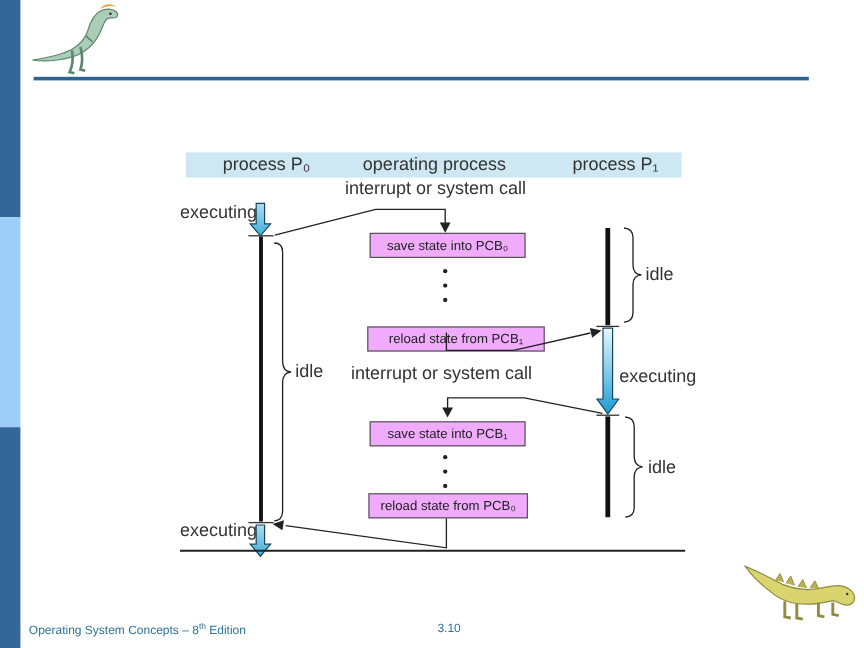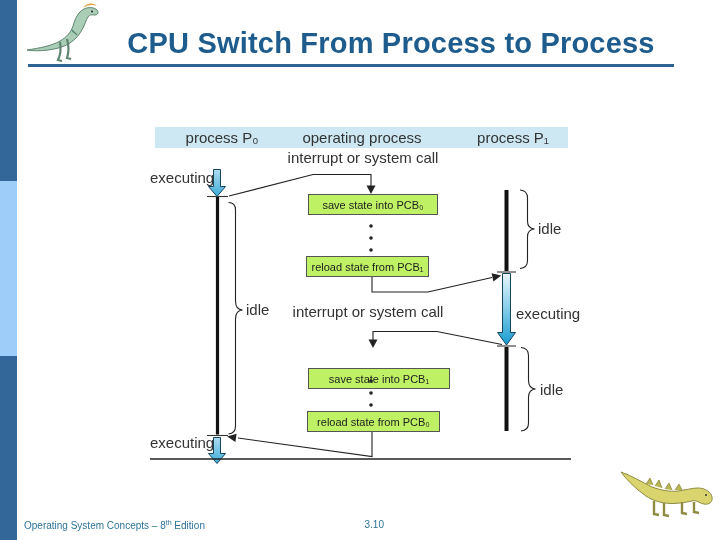--- a/index.html
+++ b/index.html
@@ -14,21 +14,21 @@
   .title{position:absolute;left:104px;top:27px;width:574px;text-align:center;
          font-size:29px;font-weight:bold;color:#1d5c8d;white-space:nowrap;letter-spacing:.2px}
   .underline{position:absolute;left:28px;top:64px;width:646px;height:3px;background:#2d6293}
   .dino{position:absolute}
   #dino-tl{left:24px;top:2px;width:92px;height:64px}
   #dino-br{left:620px;top:458px;width:98px;height:60px}
   
   .band{position:absolute;left:155px;top:127px;width:413px;height:21px;background:#cde8f2}
   .dlabel{position:absolute;font-size:15px;color:#333;white-space:nowrap;line-height:13px}
   .center{transform:translateX(-50%)}
-  .box{position:absolute;height:21px;background:#bef264;border:1px solid #555;box-sizing:border-box;
+  .box{position:absolute;height:21px;background:#f0abfc;border:1px solid #555;box-sizing:border-box;
        display:flex;align-items:center;justify-content:center;font-size:11px;color:#222;white-space:nowrap}
   svg.overlay{position:absolute;left:0;top:0;width:720px;height:540px;pointer-events:none}
   
   .ftext{position:absolute;top:519px;font-size:10px;color:#2d7396;white-space:nowrap}
   .ftext sup{font-size:7px}
   #footer-page{left:338px;width:46px;text-align:right}
   #footer-left{left:24px}
   #footer-right{right:8px}
 </style>
 </head>
@@ -41,40 +41,39 @@
   <div class="sb sb-bot"></div>
 
   <svg id="dino-tl" class="dino" viewBox="0 0 92 64">
     <path d="M 3,48 C 16,46 27,44 36,39 C 43,35 47,30 49,24 C 51,17 54,10 60,7 C 64,5 70,5 73,8 C 75,10 74,13 71,13 C 68,13 66,12 64,15 C 62,18 61,22 59,26 C 56,32 52,37 46,41 C 40,45 32,47 24,48 C 17,49 9,49 3,48 Z" fill="#a9cdb5" stroke="#5f8570" stroke-width="1"></path>
     <path d="M 59,6 C 62,1 69,0 73,4 C 69,2 63,3 59,6 Z" fill="#e2a23e"></path>
     <path d="M 36,40 C 37,46 37,52 34,58 L 38,59 M 43,37 C 45,44 45,50 43,56 L 47,57" fill="none" stroke="#5f8570" stroke-width="2.2"></path>
     <path d="M 48,28 C 50,31 52,31 53,33" fill="none" stroke="#5f8570" stroke-width="1.4"></path>
     <circle cx="68" cy="9.5" r="1" fill="#223"></circle>
   </svg>
 
-  <div class="title">CPU Switch From Process to Process</div>
   <div class="underline"></div>
 
   <div class="band"></div>
   <span class="dlabel center" style="left:222px;top:131px">process P₀</span>
   <span class="dlabel center" style="left:362px;top:131px">operating process</span>
   <span class="dlabel center" style="left:513px;top:131px">process P₁</span>
 
   <span class="dlabel center" style="left:363px;top:151px">interrupt or system call</span>
   <span class="dlabel center" style="left:368px;top:305px">interrupt or system call</span>
   <span class="dlabel" style="left:150px;top:171px">executing</span>
   <span class="dlabel" style="left:150px;top:436px">executing</span>
   <span class="dlabel" style="left:516px;top:307px">executing</span>
   <span class="dlabel" style="left:246px;top:303px">idle</span>
   <span class="dlabel" style="left:538px;top:222px">idle</span>
   <span class="dlabel" style="left:540px;top:383px">idle</span>
 
   <div class="box" style="left:308px;top:194px;width:130px">save state into PCB₀</div>
-  <div class="box" style="left:306px;top:256px;width:123px">reload state from PCB₁</div>
-  <div class="box" style="left:308px;top:368px;width:142px">save state into PCB₁</div>
+  <div class="box" style="left:306px;top:272px;width:148px">reload state from PCB₁</div>
+  <div class="box" style="left:308px;top:351px;width:130px">save state into PCB₁</div>
   <div class="box" style="left:307px;top:411px;width:133px">reload state from PCB₀</div>
 
   <svg class="overlay">
     <defs>
       <linearGradient id="gradL" x1="0" y1="0" x2="0" y2="1">
         <stop offset="0" stop-color="#aedcef"></stop>
           <stop offset="1" stop-color="#3fadda"></stop>
       </linearGradient>
       <linearGradient id="gradR" x1="0" y1="0" x2="0" y2="1">
         <stop offset="0" stop-color="#e8f5fb"></stop>

